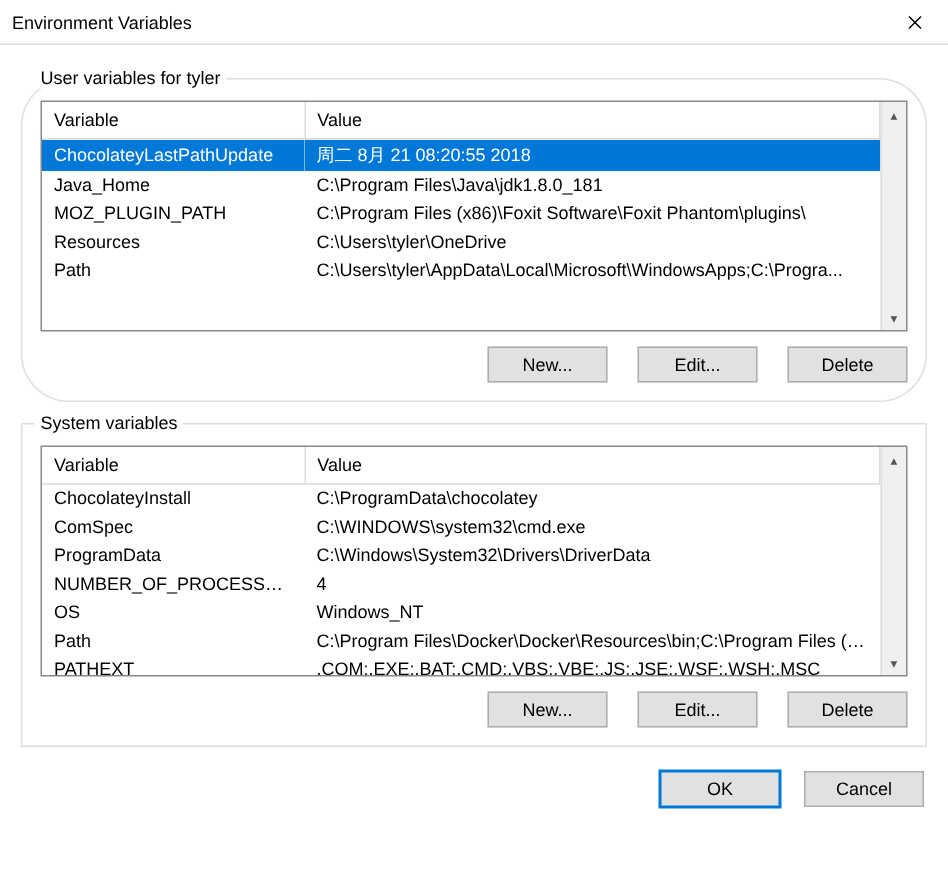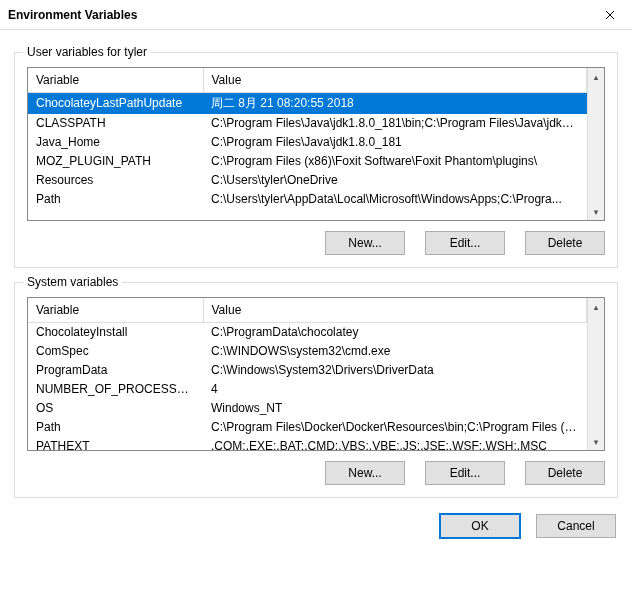--- a/index.html
+++ b/index.html
@@ -12,36 +12,36 @@
       overflow: hidden;
     }
     .titlebar {
       height: 30px;
       border-bottom: 1px solid #ddd;
       display: flex;
       align-items: center;
       padding: 0 8px;
       background: #fff;
     }
-    .titlebar .title { flex: 1; font-size: 12px; font-weight: bold; }
+    .titlebar .title { flex: 1; font-size: 12px; }
     .titlebar .close {
       width: 45px; height: 30px;
       display: flex; align-items: center; justify-content: center;
       cursor: pointer;
       font-size: 13px;
       margin-right: -8px;
     }
     .content { padding: 12px 14px 12px 14px; }
     .group {
       border: 1px solid #ddd;
       position: relative;
       padding: 14px 12px 12px 12px;
       margin-top: 14px;
     }
-    .group:first-child { margin-top: 10px; }
+    .group:first-child { margin-top: 10px; border-radius: 32px; }
     .group-label {
       position: absolute;
       top: -8px; left: 8px;
       background: #fff;
       padding: 0 4px;
       font-size: 12px;
       color: #000;
     }
     .table-wrap {
       border: 1px solid #888;
@@ -149,24 +149,20 @@
               <th>Variable</th>
               <th>Value</th>
             </tr>
           </thead>
           <tbody id="user-tbody">
               <tr class="selected">
                 <td>ChocolateyLastPathUpdate</td>
                 <td>周二 8月 21 08:20:55 2018</td>
               </tr>
               <tr>
-                <td>CLASSPATH</td>
-                <td>C:\Program Files\Java\jdk1.8.0_181\bin;C:\Program Files\Java\jdk1....</td>
-              </tr>
-              <tr>
                 <td>Java_Home</td>
                 <td>C:\Program Files\Java\jdk1.8.0_181</td>
               </tr>
               <tr>
                 <td>MOZ_PLUGIN_PATH</td>
                 <td>C:\Program Files (x86)\Foxit Software\Foxit Phantom\plugins\</td>
               </tr>
               <tr>
                 <td>Resources</td>
                 <td>C:\Users\tyler\OneDrive</td>

